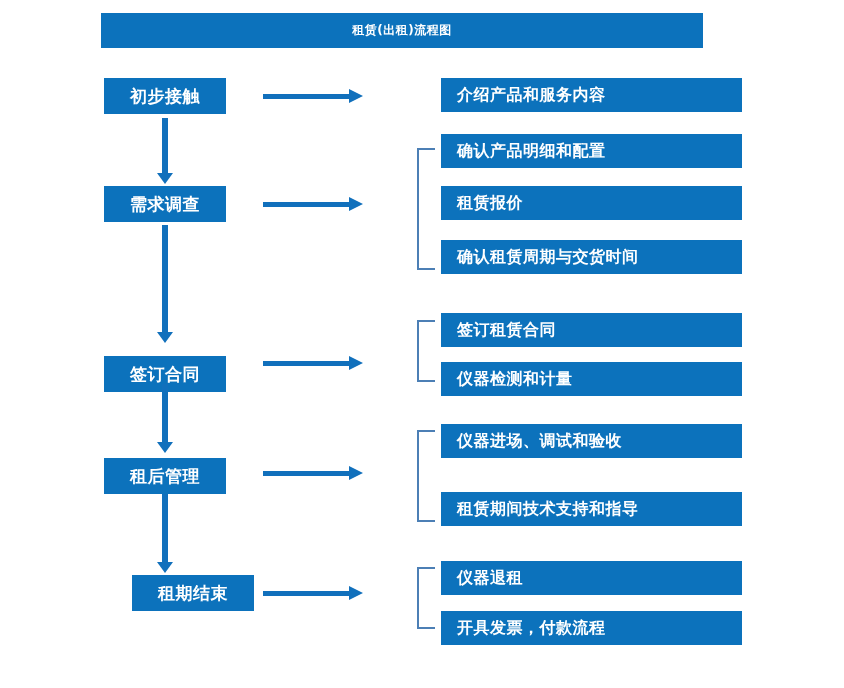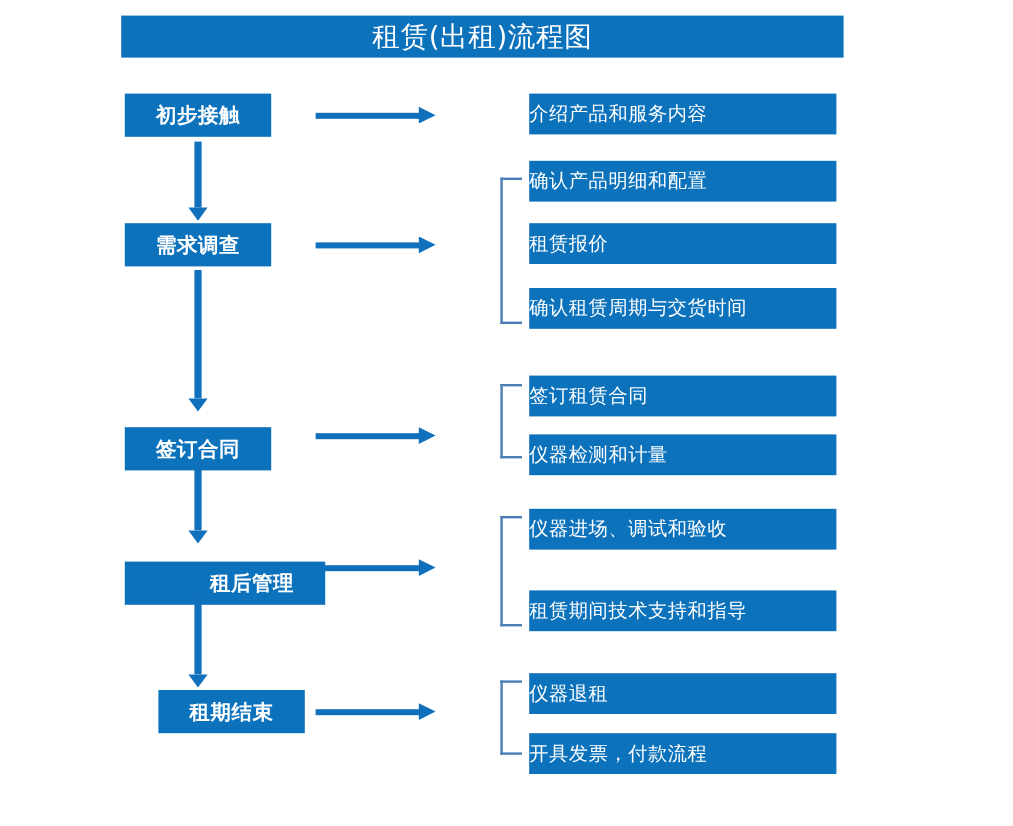--- a/index.html
+++ b/index.html
@@ -25,22 +25,22 @@
 
   
   .title-bar {
     position: absolute;
     left: 101px;
     top: 13px;
     width: 602px;
     height: 35px;
     background: #0C72BC;
     color: #ffffff;
-    font-size: 23px;
-    font-weight: normal;
+    font-size: 12px;
+    font-weight: bold;
     display: flex;
     align-items: center;
     justify-content: center;
     letter-spacing: 0.5px;
   }
 
   
   .stage-box {
     position: absolute;
     width: 122px;
@@ -52,29 +52,30 @@
     display: flex;
     align-items: center;
     justify-content: center;
     letter-spacing: 0.5px;
   }
 
   
   .detail-box {
     position: absolute;
     left: 441px;
-    width: 256px;
+    width: 301px;
     height: 34px;
     background: #0C72BC;
     color: #ffffff;
     font-size: 16px;
-    font-weight: normal;
+    font-weight: bold;
     display: flex;
     align-items: center;
     justify-content: flex-start;
+    padding-left: 16px;
     box-sizing: border-box;
     letter-spacing: 0.5px;
   }
 
   
   .h-arrow {
     position: absolute;
     left: 263px;
     width: 100px;
     height: 14px;
@@ -134,21 +135,21 @@
 </head>
 <body>
 
 <div id="canvas">
 
   <div class="title-bar">租赁(出租)流程图</div>
 
   <div class="stage-box" style="left:104px; top:78px;">初步接触</div>
   <div class="stage-box" style="left:104px; top:186px;">需求调查</div>
   <div class="stage-box" style="left:104px; top:356px;">签订合同</div>
-  <div class="stage-box" style="left:104px; top:468px;padding-left:45px;">租后管理</div>
+  <div class="stage-box" style="left:104px; top:458px;">租后管理</div>
   <div class="stage-box" style="left:104px; top:575px;margin-left:28px;">租期结束</div>
 
   <div class="v-arrow" style="left:157px; top:118px; height:66px;">
     <div class="shaft" style="height:55px;"></div>
     <div class="head" style="top:55px;"></div>
   </div>
   <div class="v-arrow" style="left:157px; top:225px; height:118px;">
     <div class="shaft" style="height:107px;"></div>
     <div class="head" style="top:107px;"></div>
   </div>

